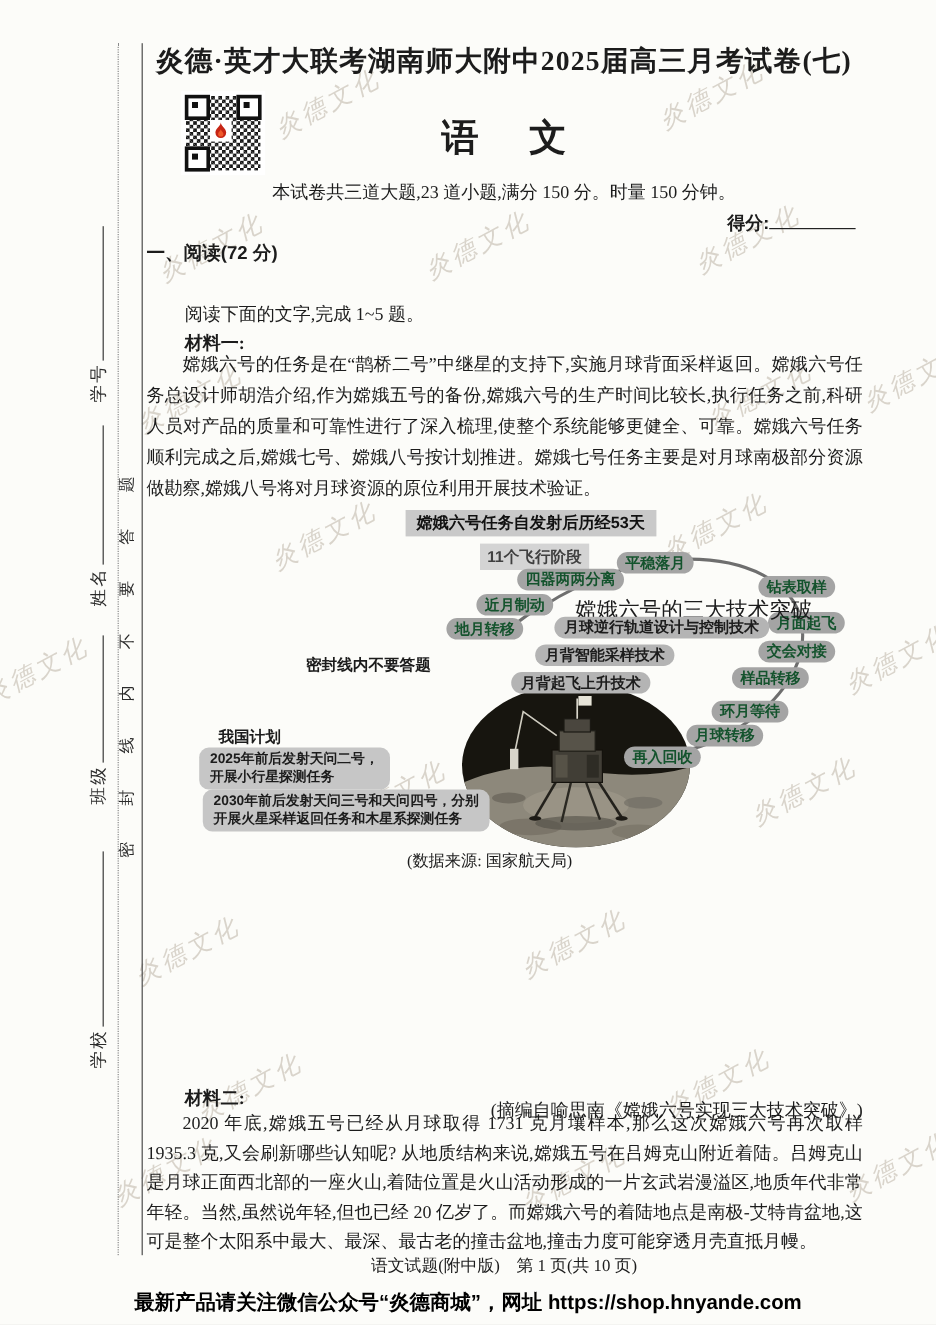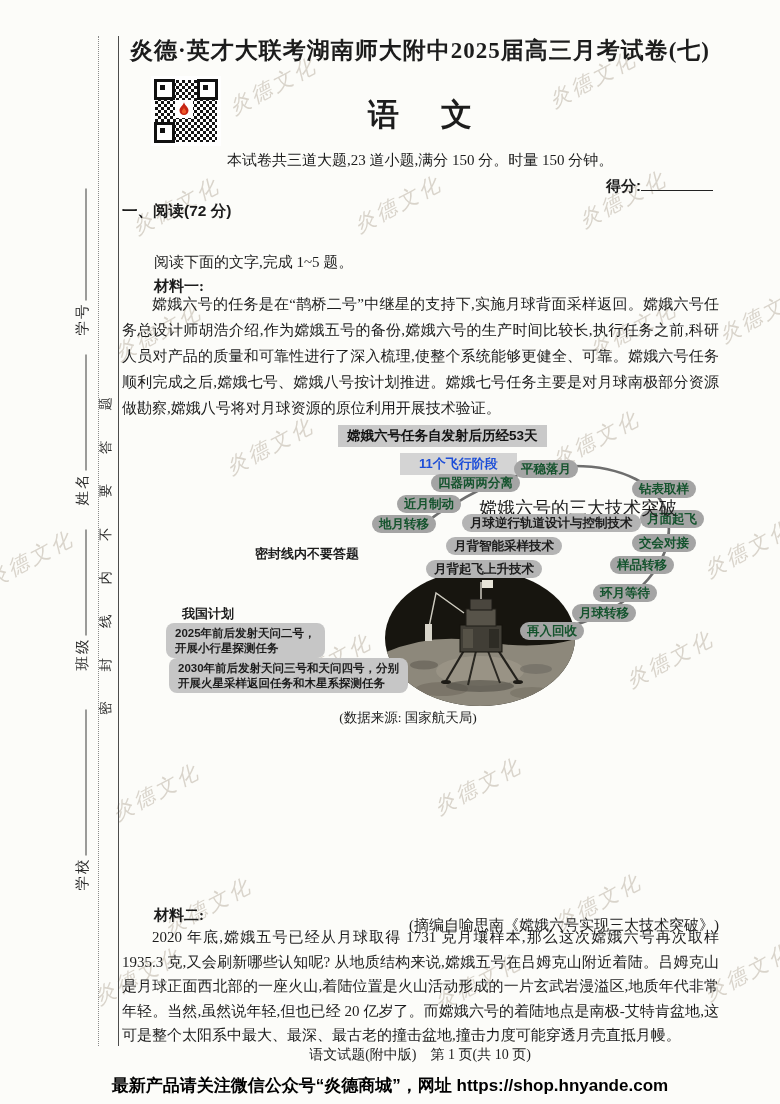--- a/index.html
+++ b/index.html
@@ -57,22 +57,22 @@
   .mat-label{position:absolute;left:154px;font-size:15px;font-weight:bold;}
   .para{position:absolute;left:122px;width:597px;font-size:15px;line-height:26px;
     text-align:justify;text-indent:2em;}
   .source-line{position:absolute;left:122px;top:880px;width:597px;text-align:right;font-size:15px;margin-top:36px;}
   
   .diagram{position:absolute;left:140px;top:422px;width:565px;height:302px;
     font-family:"Liberation Sans","DejaVu Sans",sans-serif;}
   .diagram svg.arc{position:absolute;left:0;top:0;}
   .d-title{position:absolute;left:198px;top:3px;background:#c9c9c9;padding:2px 9px;
     font-size:13.5px;font-weight:bold;color:#111;}
-  .d-sub{position:absolute;left:260px;top:31px;background:#d4d4d4;padding:2px 19px;
-    font-size:13px;font-weight:bold;color:#1d4ed8;}
+  .d-sub{position:absolute;left:260px;top:31px;background:#d4d4d4;padding:2px 6px;
+    font-size:13px;font-weight:bold;color:#404040;}
   .stage{position:absolute;background:#a4a4a4;border-radius:9px;padding:1px 7px;
     font-size:12.5px;font-weight:bold;color:#14532d;white-space:nowrap;line-height:16px;}
   .bt-title{position:absolute;left:339px;top:74px;font-size:18px;font-weight:normal;}
   .bt{position:absolute;background:#b4b4b4;border-radius:9px;padding:1px 8px;
     font-size:12.5px;font-weight:bold;white-space:nowrap;line-height:16px;}
   .d-plain{position:absolute;font-size:13px;font-weight:bold;white-space:nowrap;}
   .d-box{position:absolute;background:#c6c6c6;border-radius:8px;padding:3px 9px;
     font-size:11.5px;font-weight:bold;line-height:14.5px;white-space:nowrap;}
   .moon{position:absolute;left:244px;top:147px;}
   .d-caption{position:absolute;left:118px;top:287px;width:300px;text-align:center;

